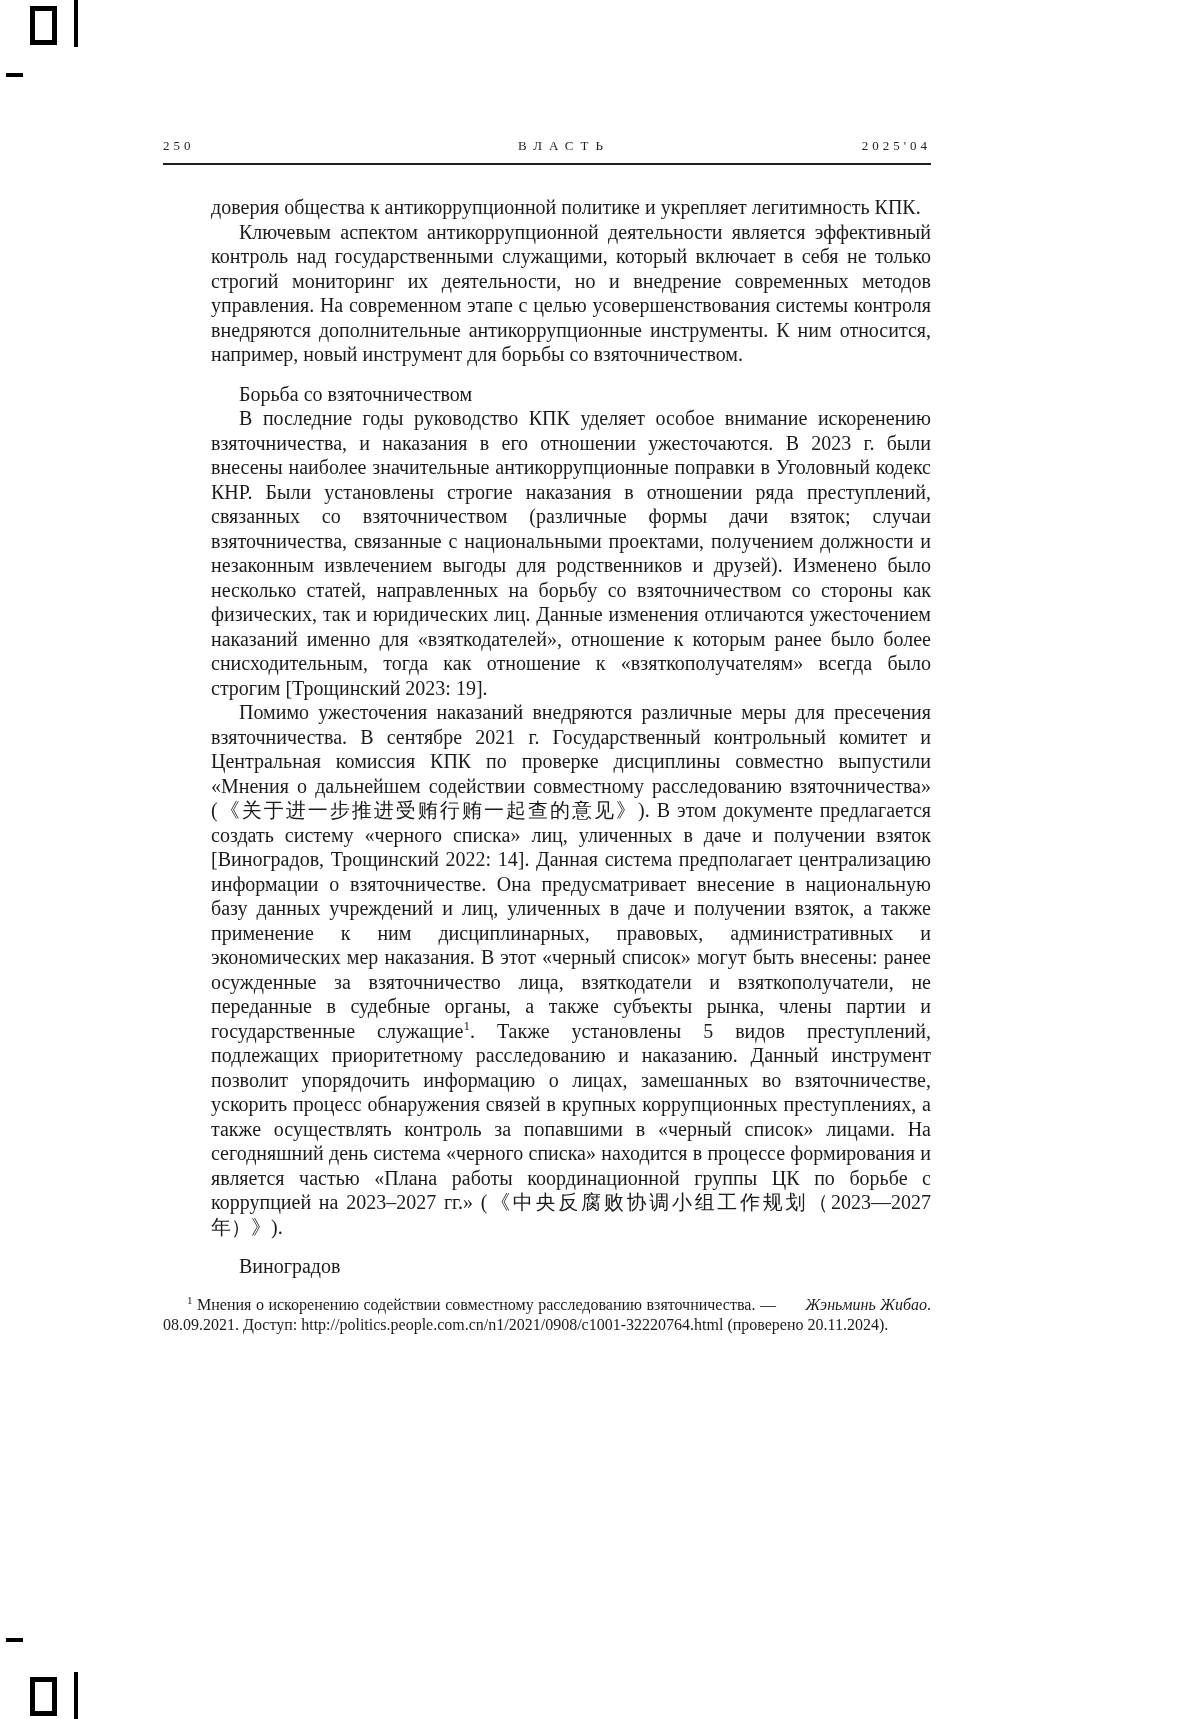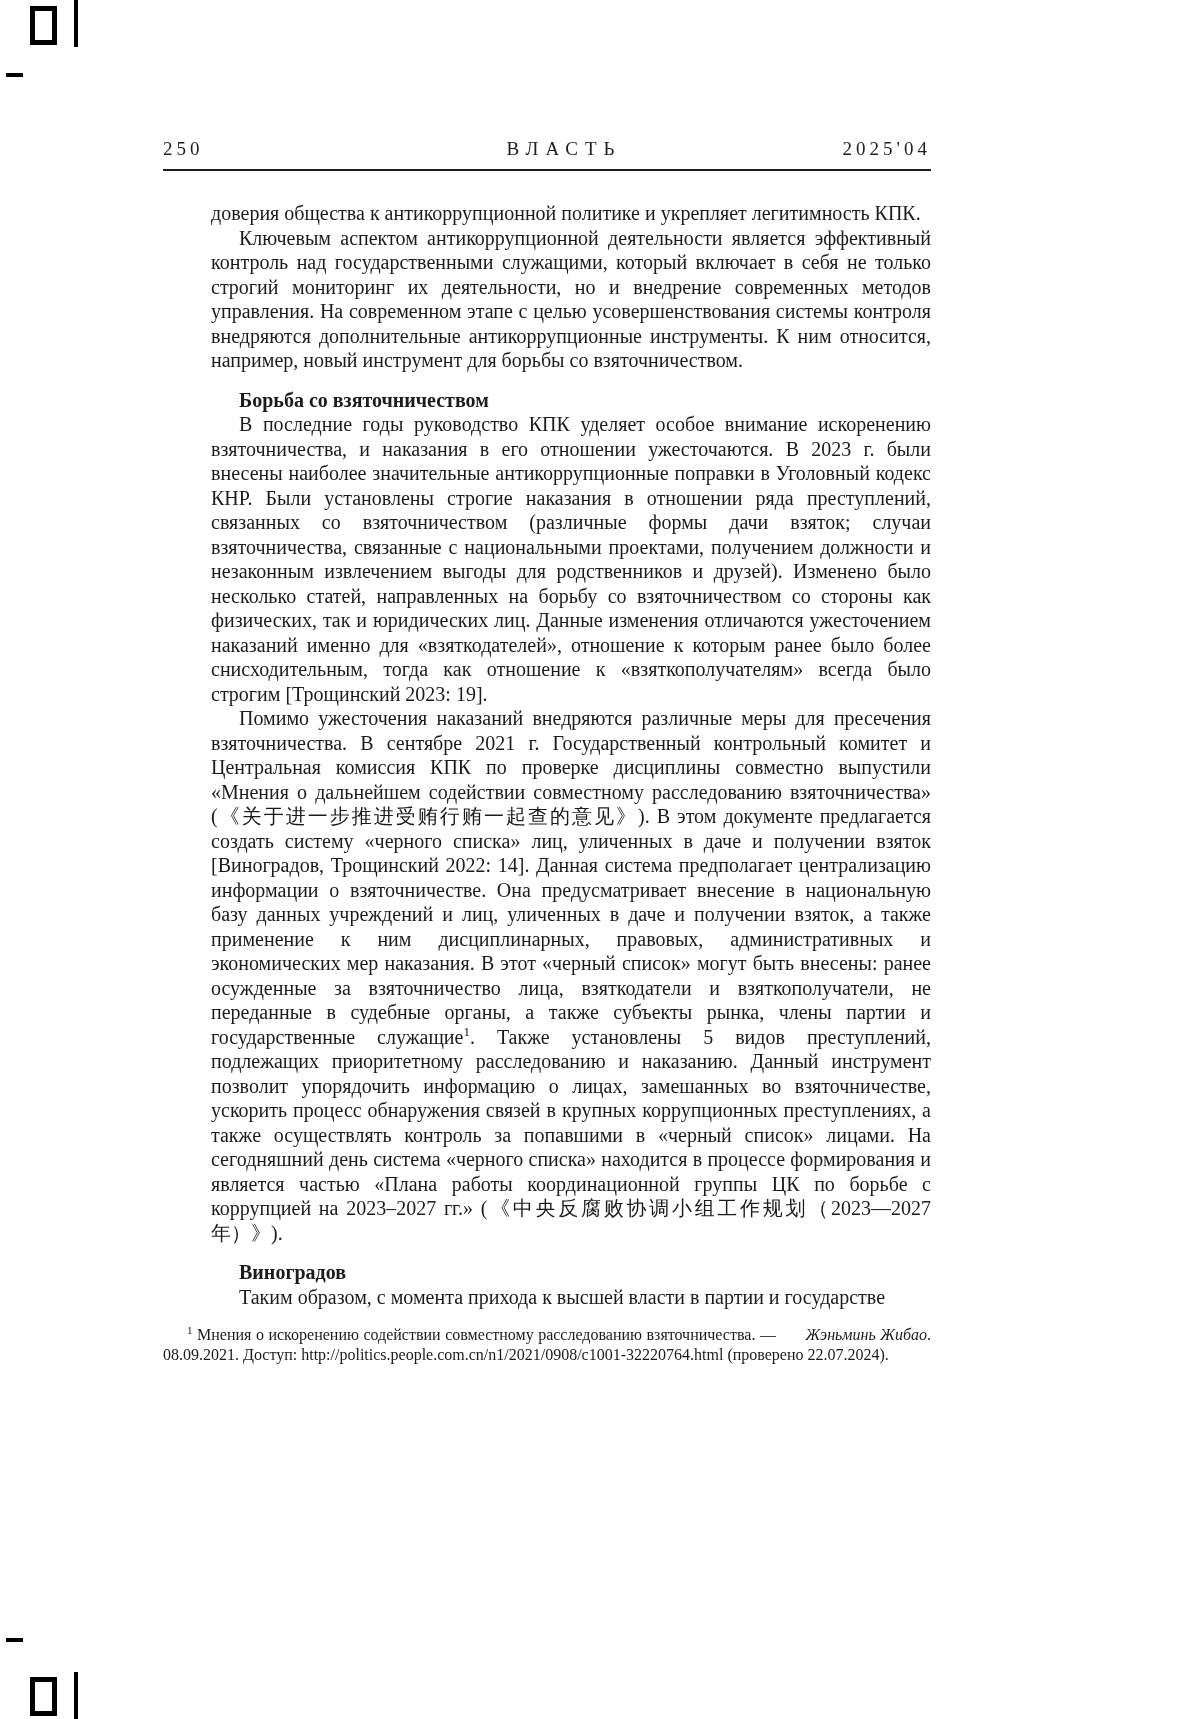--- a/index.html
+++ b/index.html
@@ -31,41 +31,41 @@
   
   .column {
     position: absolute;
     left: 163px; top: 138px;
     width: 768px;
   }
   .page-header {
     display: grid;
     grid-template-columns: 1fr auto 1fr;
     align-items: baseline;
-    font-size: 19px;
+    font-size: 13px;
     padding-bottom: 9px;
     border-bottom: 2px solid #1e1e1e;
     color: #1e1e1e;
   }
   .page-number { letter-spacing: 4px; justify-self: start; }
   .journal-title { letter-spacing: 7px; justify-self: center; margin-left: 34px; }
   .issue-number { letter-spacing: 4px; justify-self: end; }
 
   main.article {
     margin-top: 30px;
     font-size: 20px;
     line-height: 24.5px;
     text-align: justify;
     margin-left: 48px;
   }
   main.article p { text-indent: 28px; }
   main.article p.noindent { text-indent: 0; }
   h3.section-heading {
     font-size: 20px;
-    font-weight: bold;
+    font-weight: normal;
     margin-top: 15px;
     text-indent: 28px;
     text-align: left;
   }
   sup.fnref {
     font-size: 13px;
     line-height: 0;
     vertical-align: super;
   }
 
@@ -107,23 +107,22 @@
       <p>Ключевым аспектом антикоррупционной деятельности является эффективный контроль над государственными служащими, который включает в себя не только строгий мониторинг их деятельности, но и внедрение современных методов управления. На современном этапе с целью усовершенствования системы контроля внедряются дополнительные антикоррупционные инструменты. К ним относится, например, новый инструмент для борьбы со взяточничеством.</p>
 
       <h3 class="section-heading">Борьба со взяточничеством</h3>
 
       <p>В последние годы руководство КПК уделяет особое внимание искоренению взяточничества, и наказания в его отношении ужесточаются. В 2023 г. были внесены наиболее значительные антикоррупционные поправки в Уголовный кодекс КНР. Были установлены строгие наказания в отношении ряда преступлений, связанных со взяточничеством (различные формы дачи взяток; случаи взяточничества, связанные с национальными проектами, получением должности и незаконным извлечением выгоды для родственников и друзей). Изменено было несколько статей, направленных на борьбу со взяточничеством со стороны как физических, так и юридических лиц. Данные изменения отличаются ужесточением наказаний именно для «взяткодателей», отношение к которым ранее было более снисходительным, тогда как отношение к «взяткополучателям» всегда было строгим [Трощинский 2023: 19].</p>
 
       <p><span>Помимо ужесточения наказаний внедряются различные меры для пресечения взяточничества. В сентябре 2021 г. Государственный контрольный комитет и Центральная комиссия КПК по проверке дисциплины совместно выпустили «Мнения о дальнейшем содействии совместному расследованию взяточничества» (《关于进一步推进受贿行贿一起查的意见》). В этом документе предлагается создать систему «черного списка» лиц, уличенных в даче и получении взяток [Виноградов, Трощинский 2022: 14]. Данная система предполагает централизацию информации о взяточничестве. Она предусматривает внесение в национальную базу данных учреждений и лиц, уличенных в даче и получении взяток, а также применение к ним дисциплинарных, правовых, административных и экономических мер наказания. В этот «черный список» могут быть внесены: ранее осужденные за взяточничество лица, взяткодатели и взяткополучатели, не переданные в судебные органы, а также субъекты рынка, члены партии и государственные служащие</span><sup class="fnref">1</sup><span>. Также установлены 5 видов преступлений, подлежащих приоритетному расследованию и наказанию. Данный инструмент позволит упорядочить информацию о лицах, замешанных во взяточничестве, ускорить процесс обнаружения связей в крупных коррупционных преступлениях, а также осуществлять контроль за попавшими в «черный список» лицами. На сегодняшний день система «черного списка» находится в процессе формирования и является частью «Плана работы координационной группы ЦК по борьбе с коррупцией на 2023–2027 гг.» (《中央反腐败协调小组工作规划（2023—2027年）》).</span></p>
 
       <h3 class="section-heading">Виноградов</h3>
 
-      <p>Таким образом, с момента прихода к высшей власти в партии и государстве</p>
 
     </main>
 
     <footer class="footnote">
-      <p><sup>1</sup><span> Мнения о искоренению содействии совместному расследованию взяточничества. — </span><span class="footnote-source-italic">Жэньминь Жибао</span><span>. 08.09.2021. Доступ: </span><span class="footnote-url">http://politics.people.com.cn/n1/2021/0908/c1001-32220764.html</span><span> (проверено 22.07.2024).</span></p>
+      <p><sup>1</sup><span> Мнения о искоренению содействии совместному расследованию взяточничества. — </span><span class="footnote-source-italic">Жэньминь Жибао</span><span>. 08.09.2021. Доступ: </span><span class="footnote-url">http://politics.people.com.cn/n1/2021/0908/c1001-32220764.html</span><span> (проверено 20.11.2024).</span></p>
     </footer>
 
   </div>
 
 </div>
 
 </body></html>

